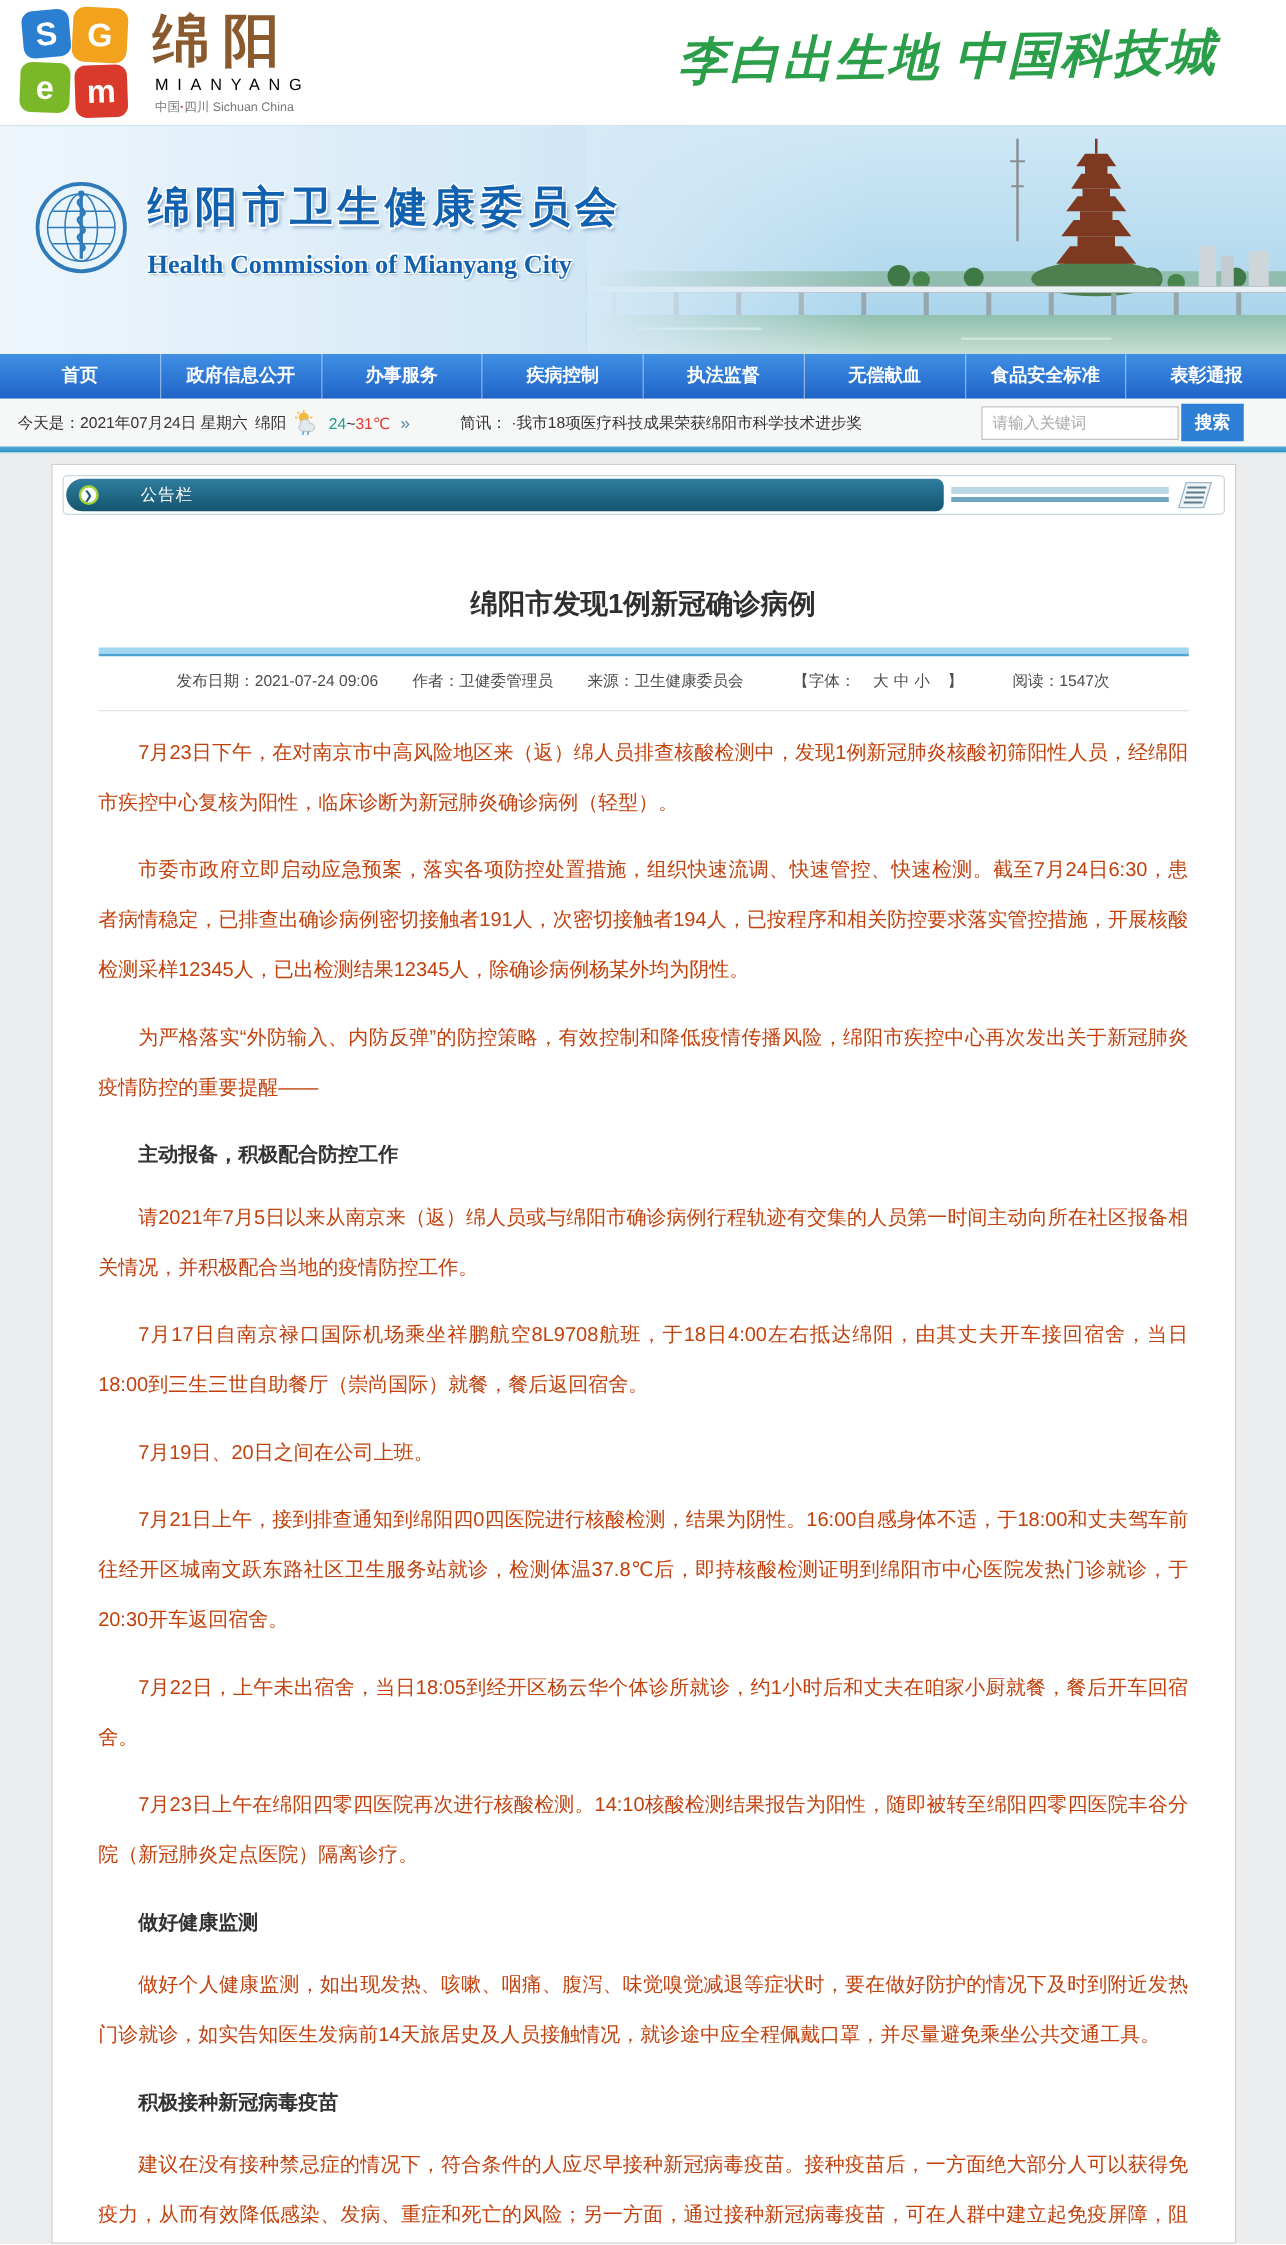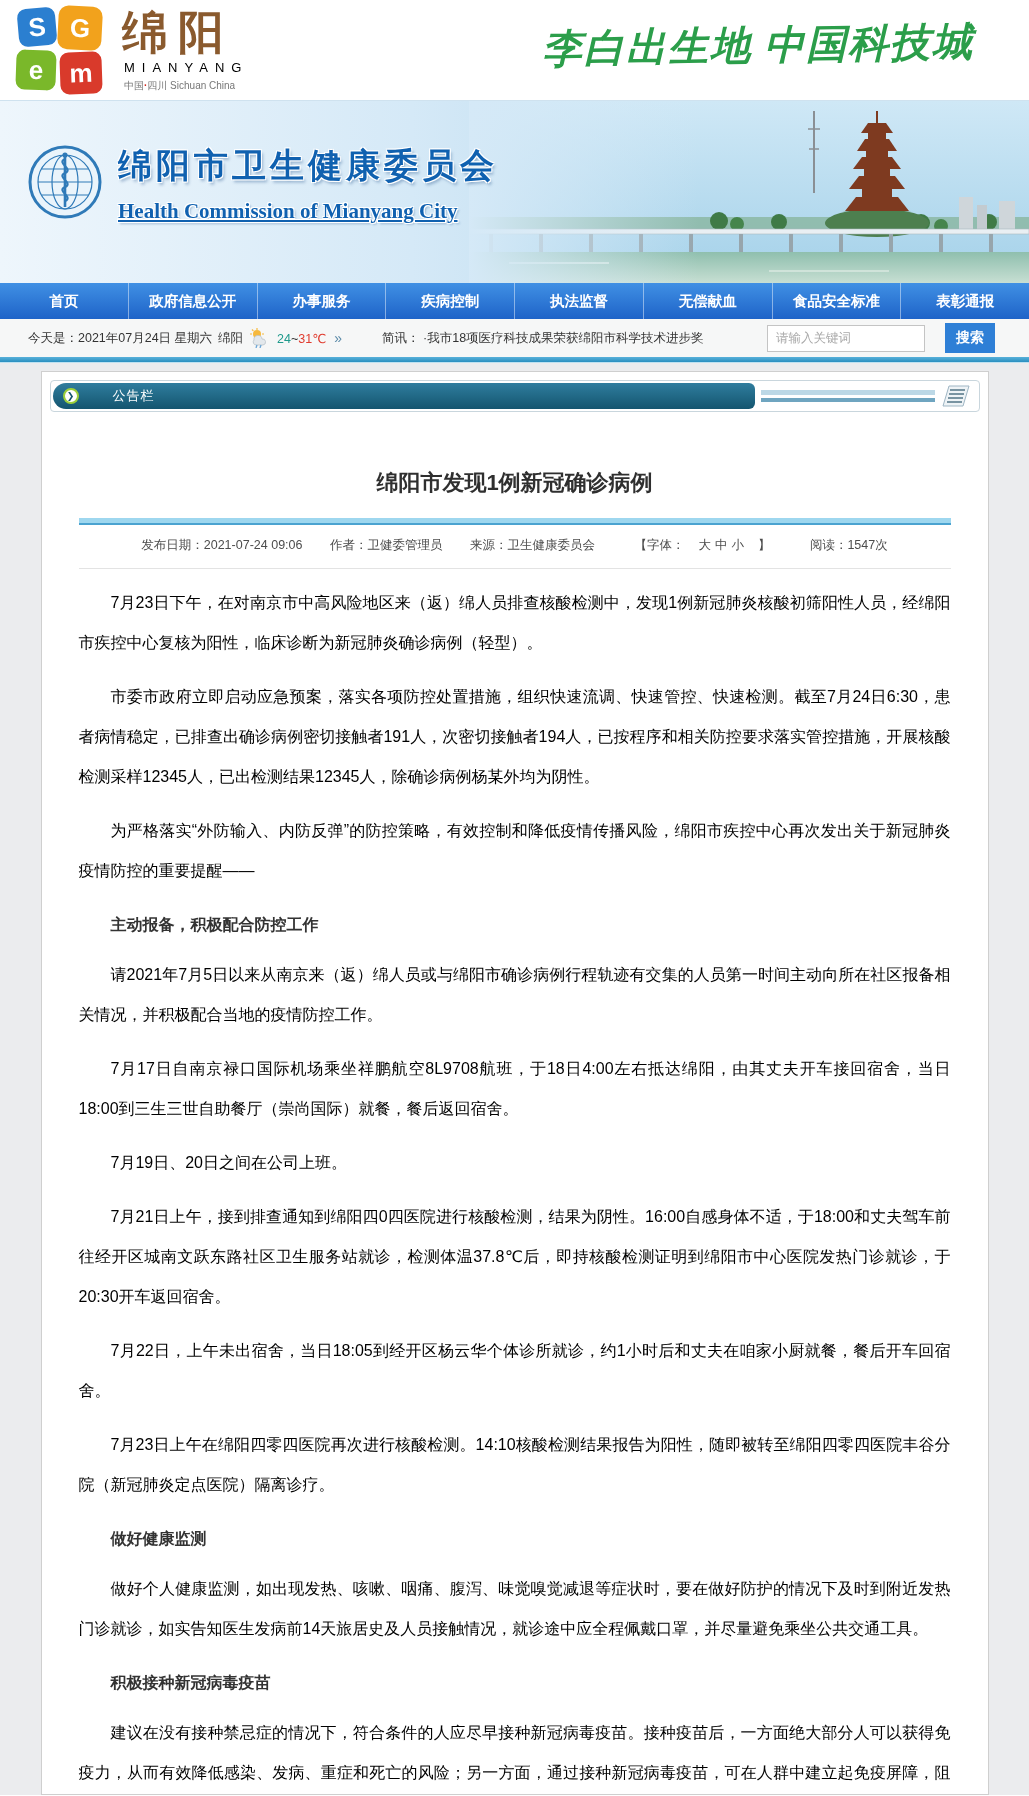--- a/index.html
+++ b/index.html
@@ -30,41 +30,41 @@
   
   .banner { height:183px; position:relative; overflow:hidden;
             background:linear-gradient(90deg,#eef6fc 0%,#d5e9f7 40%,#b3d7ec 75%,#a2cde7 100%);
             border-top:1px solid #cfe2ef; }
   .banner-scene { position:absolute; right:0; top:0; }
   .emblem { position:absolute; left:26px; top:42px; }
   .banner-titles { position:absolute; left:118px; top:42px; }
   .banner-title-cn { font-size:34px; font-weight:bold; color:#1061b0; letter-spacing:4px;
     text-shadow:1px 1px 0 #fff,-1px -1px 0 #fff,1px -1px 0 #fff,-1px 1px 0 #fff,2px 3px 3px rgba(20,70,130,.35); }
   .banner-title-en { margin-top:10px; font-family:"Liberation Serif",serif; font-size:21px; font-weight:bold; color:#1061b0;
-    text-shadow:1px 1px 0 #fff,-1px -1px 0 #fff,1px -1px 0 #fff,-1px 1px 0 #fff,2px 2px 2px rgba(20,70,130,.3);text-decoration:underline; }
+    text-shadow:1px 1px 0 #fff,-1px -1px 0 #fff,1px -1px 0 #fff,-1px 1px 0 #fff,2px 2px 2px rgba(20,70,130,.3); }
 
   
   .nav { height:36px; display:flex; background:linear-gradient(#4090e4,#1e63c8); }
   .nav-item { flex:1; text-align:center; line-height:36px; color:#fff; font-weight:bold;
               font-size:14.5px; cursor:pointer; border-right:1px solid rgba(255,255,255,.45); }
   .nav-item:last-child { border-right:none; }
 
   
   .info-bar { height:38px; background:#f6f7f7; display:flex; align-items:center;
-              font-size:12.5px; color:#333; padding:0 28px; position:relative; }
+              font-size:12.5px; color:#333; padding:0 14px; position:relative; }
   .info-left { display:flex; align-items:center; gap:6px; white-space:nowrap; }
   .temp-low { color:#1f9a8c; } .temp-high { color:#e03c2f;text-align:center; }
   .more-arrow { color:#5a8aa8; font-size:14px; margin-left:2px; cursor:pointer; }
   .brief { margin-left:40px; white-space:nowrap; }
   .brief-link { cursor:pointer; }
   .search-wrap { position:absolute; right:34px; top:4px; display:flex; align-items:center; }
   .search-input { width:158px; height:27px; border:1px solid #c4c4c4; background:#fff;
                   font-size:12.5px; padding:0 8px; color:#15803d; outline:none; }
   .search-input::placeholder { color:#a9a9a9; }
-  .search-btn { width:50px; height:30px; margin-left:20px; background:#2e7fd6; color:#fff;
+  .search-btn { width:50px; height:30px; margin-left:2px; background:#2e7fd6; color:#fff;
                 border:none; font-size:14px; font-weight:bold; cursor:pointer; }
 
   .blue-rule { height:6px; background:linear-gradient(#58b1da,#2a8fc0); border-bottom:1px solid #bfe2f1; }
 
   
   .content-bg { height:1432px; background:#ebecee; }
   .panel { width:948px; margin:0 auto; position:relative; top:8px; height:1424px;
            background:#fff; border:1px solid #cfcfcf; }
 
   
@@ -84,21 +84,21 @@
   .article { padding:0 37px; }
   .art-title { margin-top:56px; text-align:center; font-size:22px; font-weight:bold; color:#2f2f2f; }
   .title-rule { margin-top:20px; height:3px; border-top:5px solid #9ed7ef; border-bottom:2px solid #4ba3d0; }
   .meta { margin-top:12px; text-align:center; font-size:12.5px; color:#4c4c4c; }
   .meta span { margin:0 12px; }
   .meta .fontsize a { cursor:pointer; margin:0 2px; }
   .meta-hr { margin-top:14px; border:none; border-top:1px solid #e3e3e3; }
 
   .body-text { margin-top:14px; }
   .para { font-size:16px; line-height:2.5; text-indent:2em; text-align:justify;
-          color:#000000; margin-bottom:14px; }
+          color:#c2410c; margin-bottom:14px; }
   .sec-heading { font-size:16px; line-height:2.5; text-indent:2em; font-weight:bold;
                  color:#333; margin:4px 0 10px; }
 </style>
 </head>
 <body>
 
 <div class="top-strip">
   <div class="city-logo">
     <div class="tile tile-s">
         <span>S</span>

